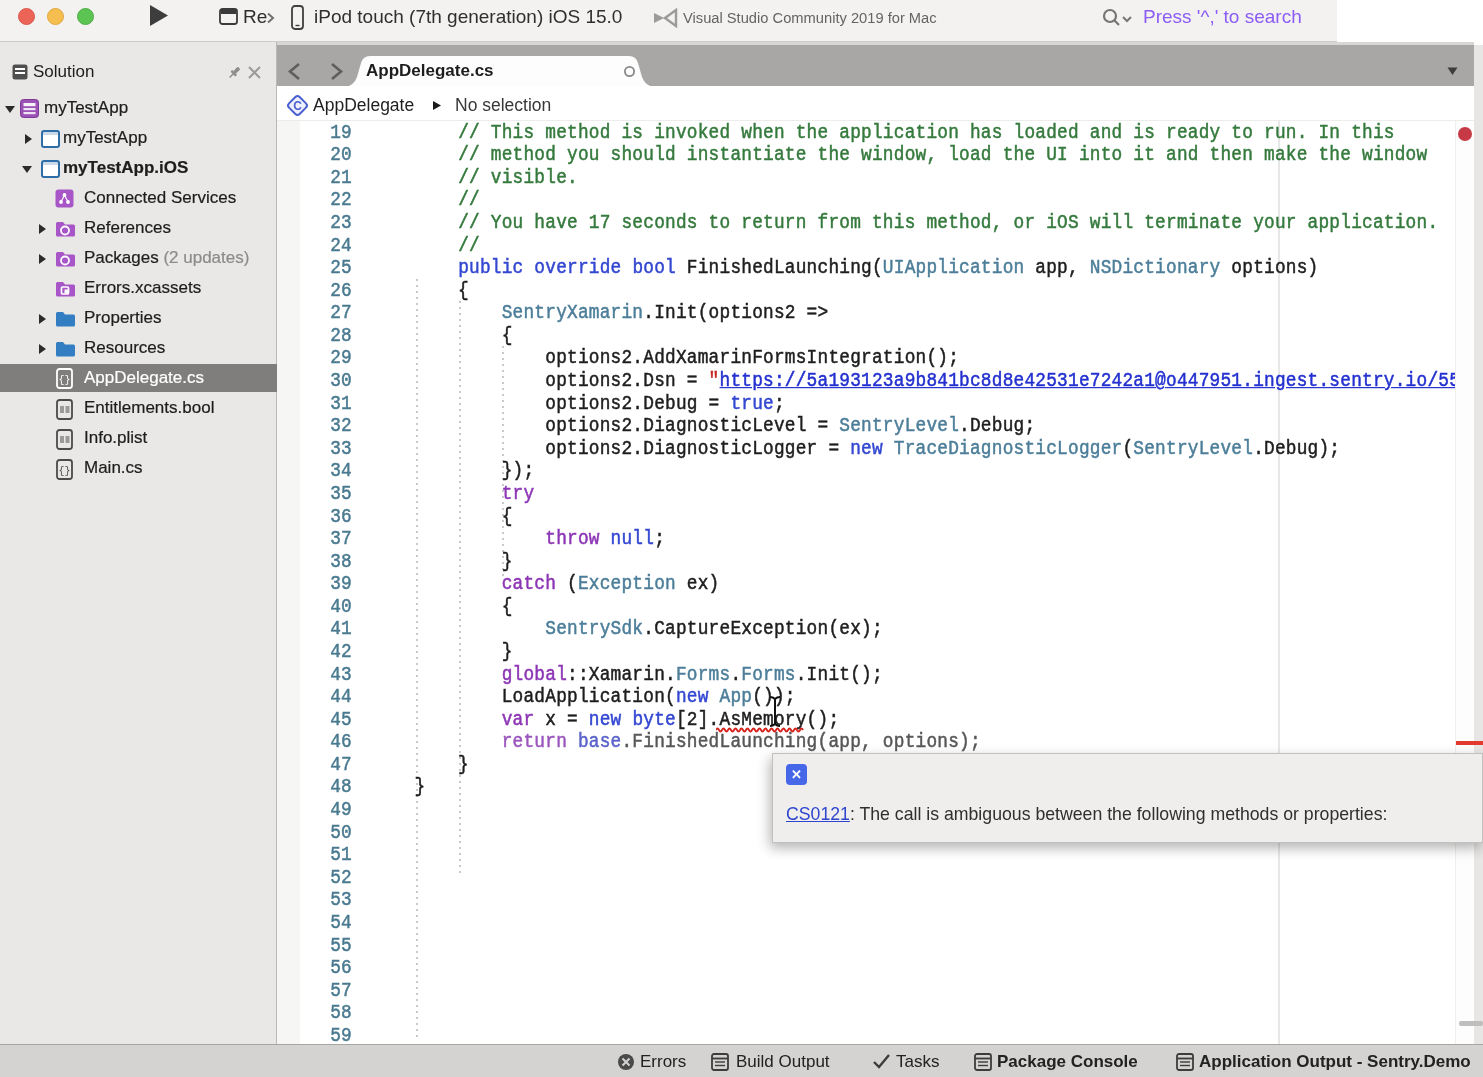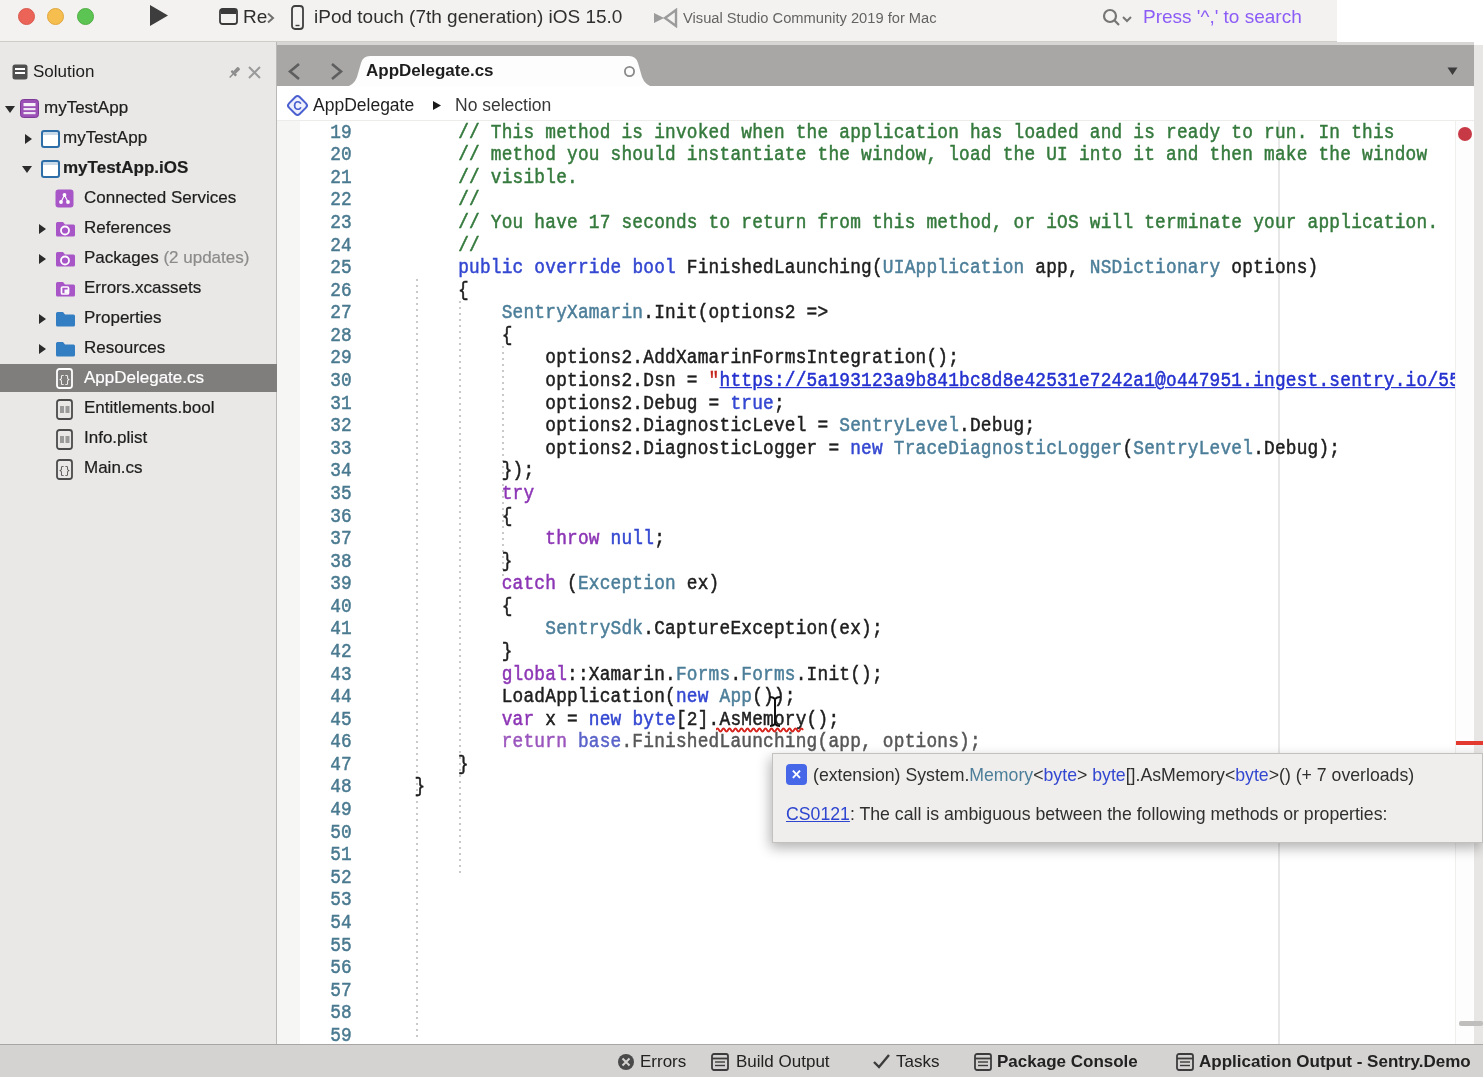--- a/index.html
+++ b/index.html
@@ -300,21 +300,20 @@
 
 <div id="ostrip"></div>
 <div id="scol">
   <div class="abs" style="left:2px;top:6px;width:14px;height:14px;border-radius:50%;background:#c83946"></div>
   <div class="abs" style="left:0px;top:620px;width:28px;height:4px;background:#e23a2e"></div>
   <div class="abs" style="left:3px;top:900px;width:24px;height:5px;background:#bfbebc;border-radius:2px"></div>
 </div>
 
 <div id="tip">
   <div class="abs" style="left:13px;top:10px;width:21px;height:21px;background:#4667e8;border-radius:4px;color:#fff;font-size:13px;font-weight:bold;text-align:center;line-height:21px">✕</div>
-  <div class="abs" style="left:40px;top:11px;white-space:nowrap">(extension) System.<span style="color:#4c7e99">Memory</span>&lt;<span style="color:#3347d1">byte</span>&gt; <span style="color:#3347d1">byte</span>[].AsMemory&lt;<span style="color:#3347d1">byte</span>&gt;() (+ 7 overloads)</div>
   <div class="abs" style="left:13px;top:50px;white-space:nowrap"><span style="color:#2d45cf;text-decoration:underline">CS0121</span>: The call is ambiguous between the following methods or properties:</div>
 </div>
 
 <div id="bbar">
   <svg class="abs" style="left:617px;top:8px" width="18" height="18">
       <circle cx="9" cy="9" r="8" fill="#4a4a4a"></circle>
       <path d="M5.5,5.5 L12.5,12.5 M12.5,5.5 L5.5,12.5" stroke="#d4d3d1" stroke-width="2"></path>
     </svg>
   <div class="bi" style="left:640px">Errors</div>
   <svg class="abs" style="left:711px;top:8px" width="18" height="18">

